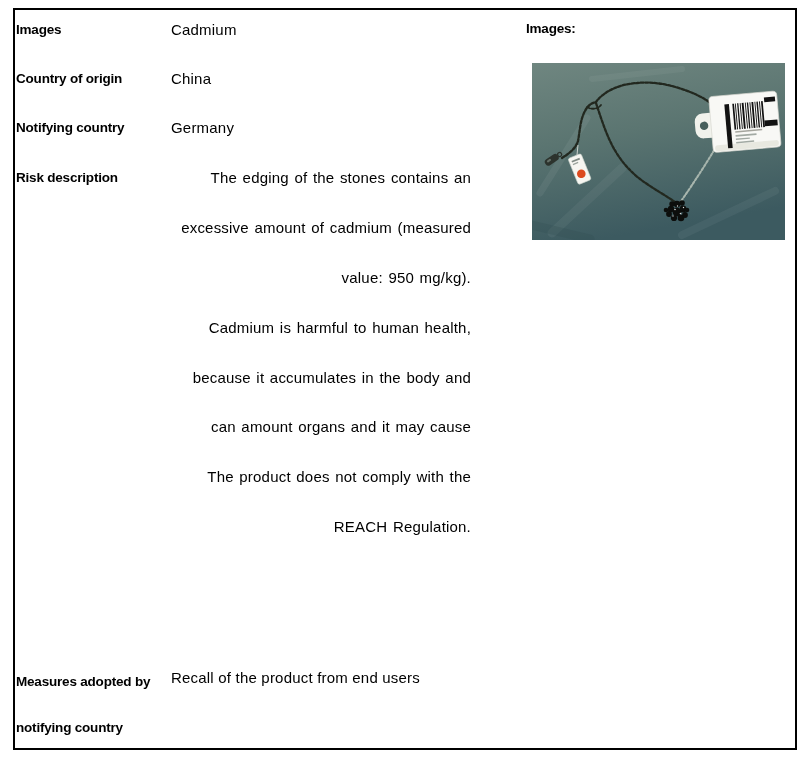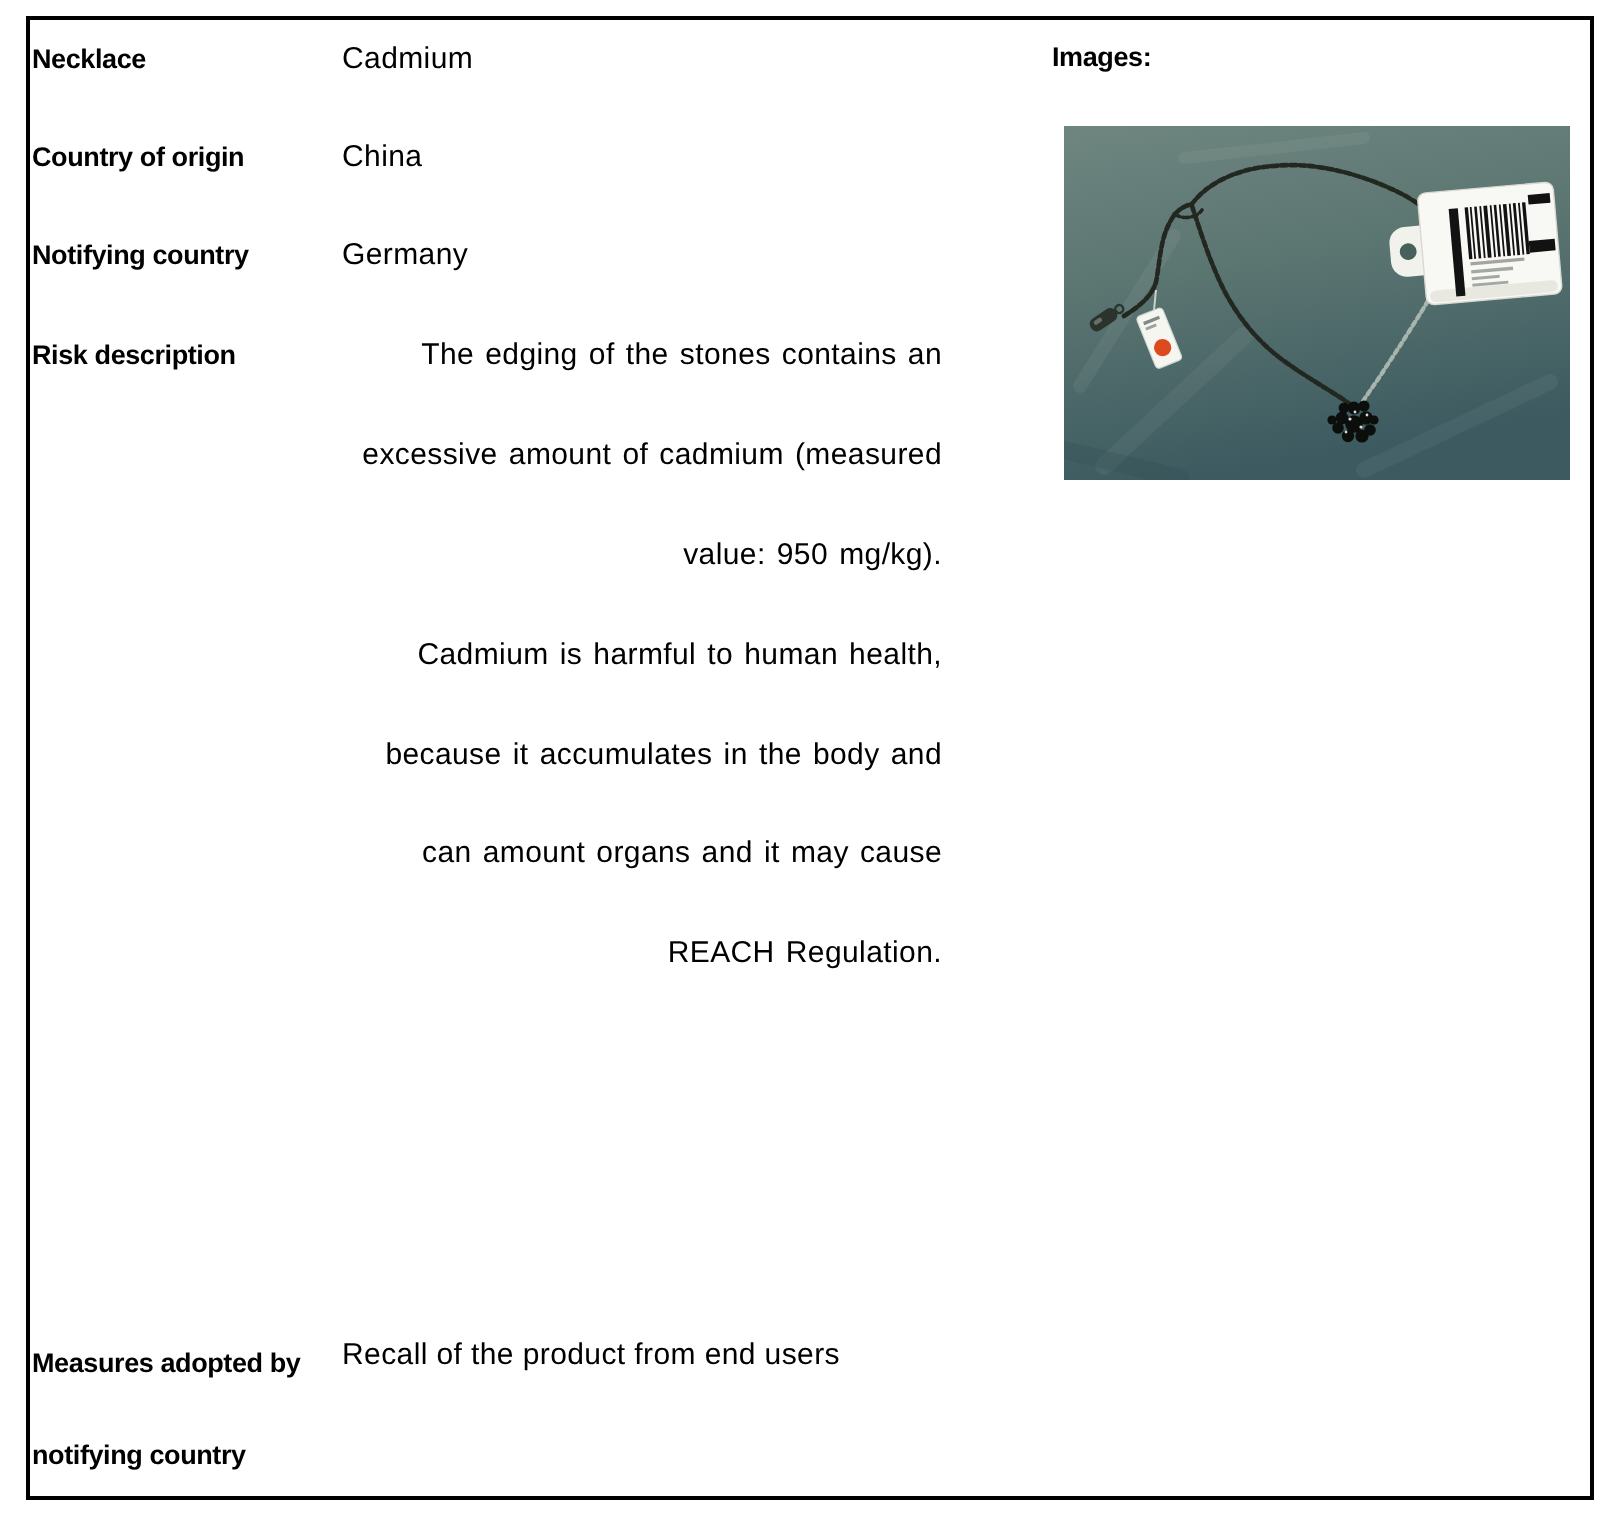--- a/index.html
+++ b/index.html
@@ -40,37 +40,38 @@
   }
   .photo svg{display:block;width:253px;height:177px;}
 </style>
 </head>
 <body>
 
 <div class="page">
 
   <div class="doc-border"></div>
 
-  <div class="lbl" style="top:22px">Necklace</div>
+  <div class="lbl" style="top:22px">Images</div>
   <div class="val" style="top:21px">Cadmium</div>
 
   <div class="lbl" style="top:71px">Country of origin</div>
   <div class="val" style="top:70px">China</div>
 
   <div class="lbl" style="top:120px">Notifying country</div>
   <div class="val" style="top:119px">Germany</div>
 
   <div class="lbl" style="top:170px">Risk description</div>
   <div class="risk-lines">
     <div class="risk-line">The edging of the stones contains an</div>
     <div class="risk-line">excessive amount of cadmium (measured</div>
     <div class="risk-line">value: 950 mg/kg).</div>
     <div class="risk-line">Cadmium is harmful to human health,</div>
     <div class="risk-line">because it accumulates in the body and</div>
     <div class="risk-line">can amount organs and it may cause</div>
+    <div class="risk-line">The product does not comply with the</div>
     <div class="risk-line">REACH Regulation.</div>
   </div>
 
   <div class="lbl" style="top:674px">Measures adopted by</div>
   <div class="lbl" style="top:720px">notifying country</div>
   <div class="val" style="top:669px">Recall of the product from end users</div>
 
   <div class="images-heading">Images:</div>
 
   <div class="photo">

